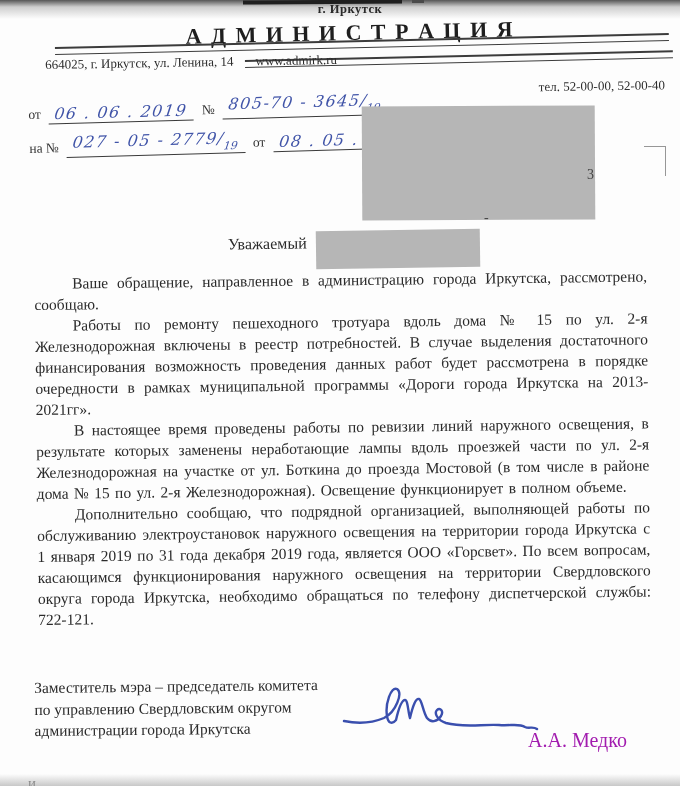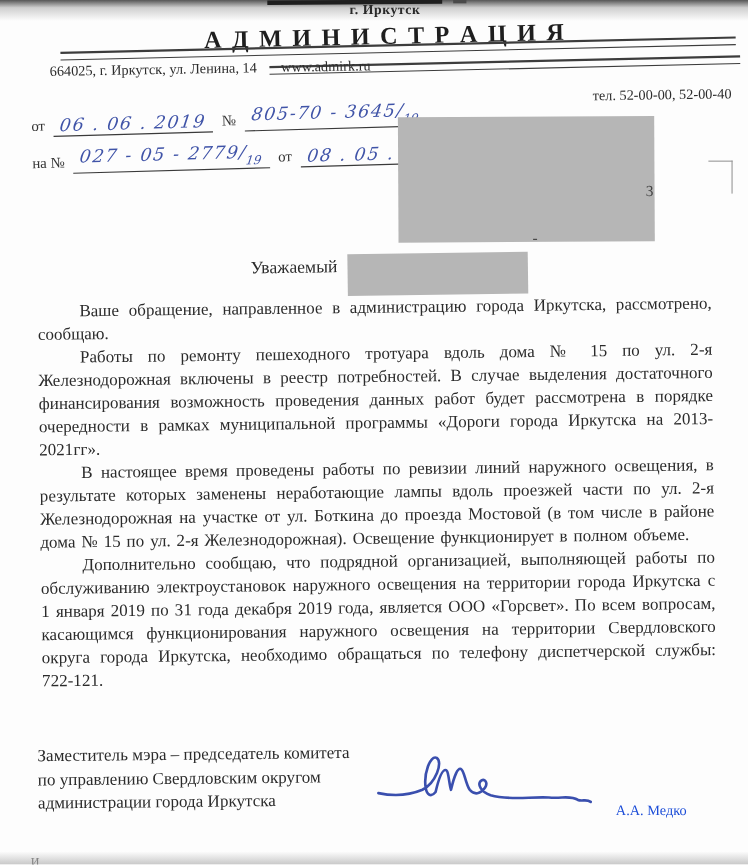--- a/index.html
+++ b/index.html
@@ -58,21 +58,21 @@
   .greeting{position:absolute;left:228px;top:235px;font-size:16px;transform:rotate(-.8deg);color:#2b2b2b;}
 
   .body-text{position:absolute;left:34px;top:273px;width:613px;
     transform:rotate(-.7deg);transform-origin:left top;
     font-size:15.5px;line-height:21px;text-align:justify;word-spacing:1.5px;color:#2b2b2b;}
   .body-text p{margin:0;text-indent:38px;}
 
   .sig-block{position:absolute;left:34px;top:677px;width:330px;font-size:15.5px;line-height:21.5px;
     transform:rotate(-.6deg);transform-origin:left top;color:#2b2b2b;}
   .signature-svg{position:absolute;left:338px;top:682px;width:205px;height:58px;}
-  .sig-name{position:absolute;left:528px;top:729px;width:128px;text-align:center;font-size:13px;color:#1d4ed8;}
+  .sig-name{position:absolute;left:528px;top:729px;width:128px;text-align:left;font-size:20px;color:#a21caf;}
 </style>
 </head>
 <body>
 
 <div class="page">
 
   <div class="scan-top-shade"></div>
   <div class="top-bar-fragment"></div>
   <div class="top-bar-mark"></div>
 

